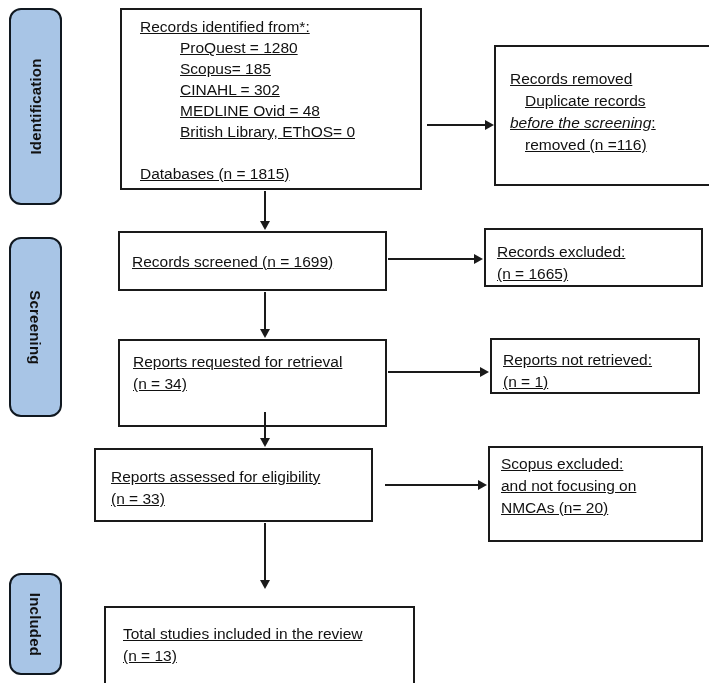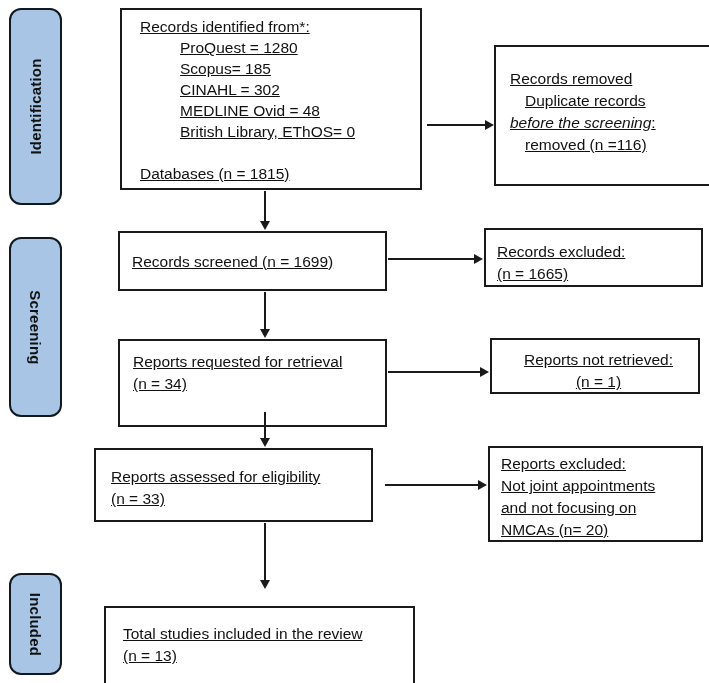--- a/index.html
+++ b/index.html
@@ -29,21 +29,21 @@
   }
   .fbox .ln { white-space:nowrap; }
   #box-identified { left:120px; top:8px;  width:302px; height:182px; padding:6px 6px 0 18px; }
   #box-identified .src { margin-left:40px; }
   #box-identified .spacer { height:21px; }
   #box-removed    { left:494px; top:45px; width:252px; height:141px; padding:21px 4px 0 14px; line-height:22px; }
   #box-removed .indent { margin-left:15px; }
   #box-screened   { left:118px; top:231px; width:269px; height:60px; display:flex; align-items:center; padding-left:12px; }
   #box-excluded-screening { left:484px; top:228px; width:219px; height:59px; padding:11px 4px 8px 11px; line-height:22px; }
   #box-retrieval  { left:118px; top:339px; width:269px; height:88px; padding:10px 4px 0 13px; line-height:22px; }
-  #box-not-retrieved { left:490px; top:338px; width:210px; height:56px; padding:9px 4px 0 11px; line-height:22px;text-align:center; }
+  #box-not-retrieved { left:490px; top:338px; width:210px; height:56px; padding:9px 4px 0 11px; line-height:22px; }
   #box-assessed   { left:94px; top:448px; width:279px; height:74px; padding:16px 4px 0 15px; line-height:22px; }
   #box-excluded-eligibility { left:488px; top:446px; width:215px; height:96px; padding:5px 4px 0 11px; line-height:22px; }
   #box-included-total { left:104px; top:606px; width:311px; height:85px; padding:15px 4px 0 17px; line-height:22px; }
 
   
   .hline { position:absolute; height:2px; background:var(--box-border,#1a1a1a); }
   .vline { position:absolute; width:2px;  background:var(--box-border,#1a1a1a); }
   .head  { position:absolute; width:0; height:0; }
   .head-right { border-left:9px solid var(--box-border,#1a1a1a); border-top:5px solid transparent; border-bottom:5px solid transparent; }
   .head-down  { border-top:9px solid var(--box-border,#1a1a1a); border-left:5px solid transparent; border-right:5px solid transparent; }
@@ -104,22 +104,21 @@
     <div class="ln">Records excluded:</div>
     <div class="ln">(n = 1665)</div>
   </div>
 
   <div class="fbox" id="box-not-retrieved">
     <div class="ln">Reports not retrieved:</div>
     <div class="ln">(n = 1)</div>
   </div>
 
   <div class="fbox" id="box-excluded-eligibility">
-    <div class="ln">Reports excluded:</div>
-    <div class="ln">Not joint appointments</div>
+    <div class="ln">Scopus excluded:</div>
     <div class="ln">and not focusing on</div>
     <div class="ln">NMCAs (n= 20)</div>
   </div>
 
   <div class="hline" style="left:427px; top:124px; width:59px;"></div>
   <div class="head head-right" style="left:485px; top:120px;"></div>
 
   <div class="vline" style="left:264px; top:191px; height:31px;"></div>
   <div class="head head-down" style="left:260px; top:221px;"></div>
 

